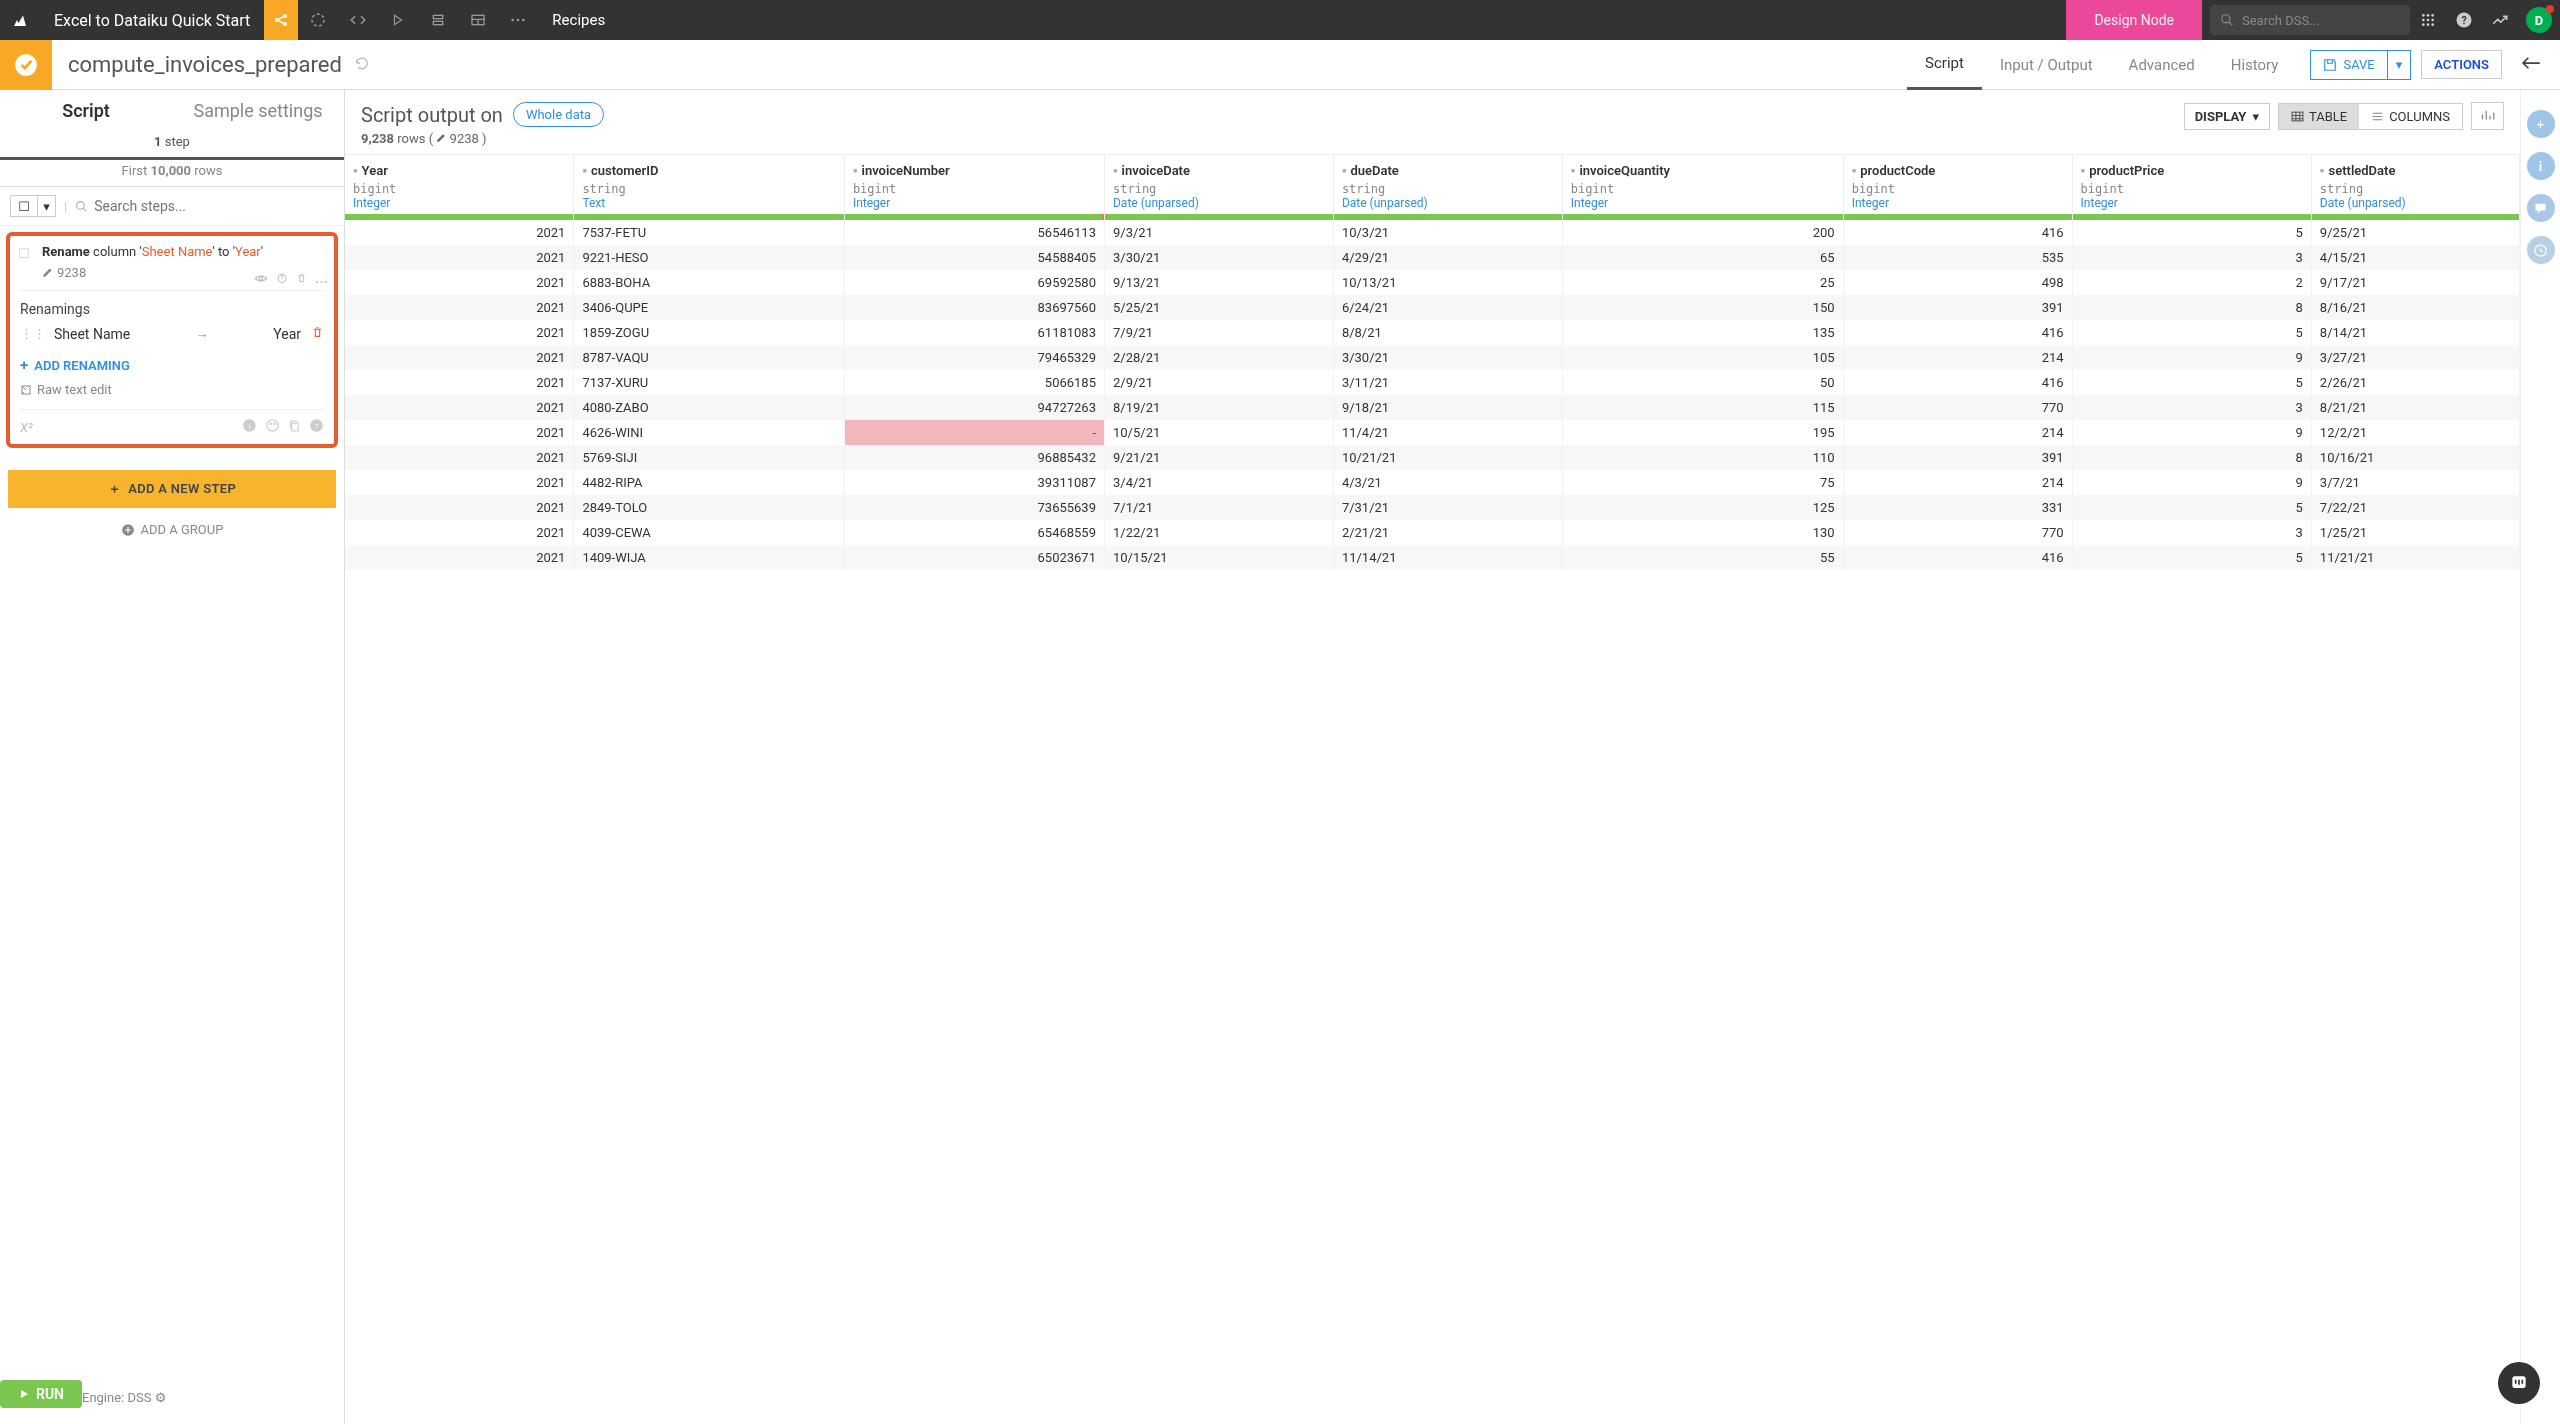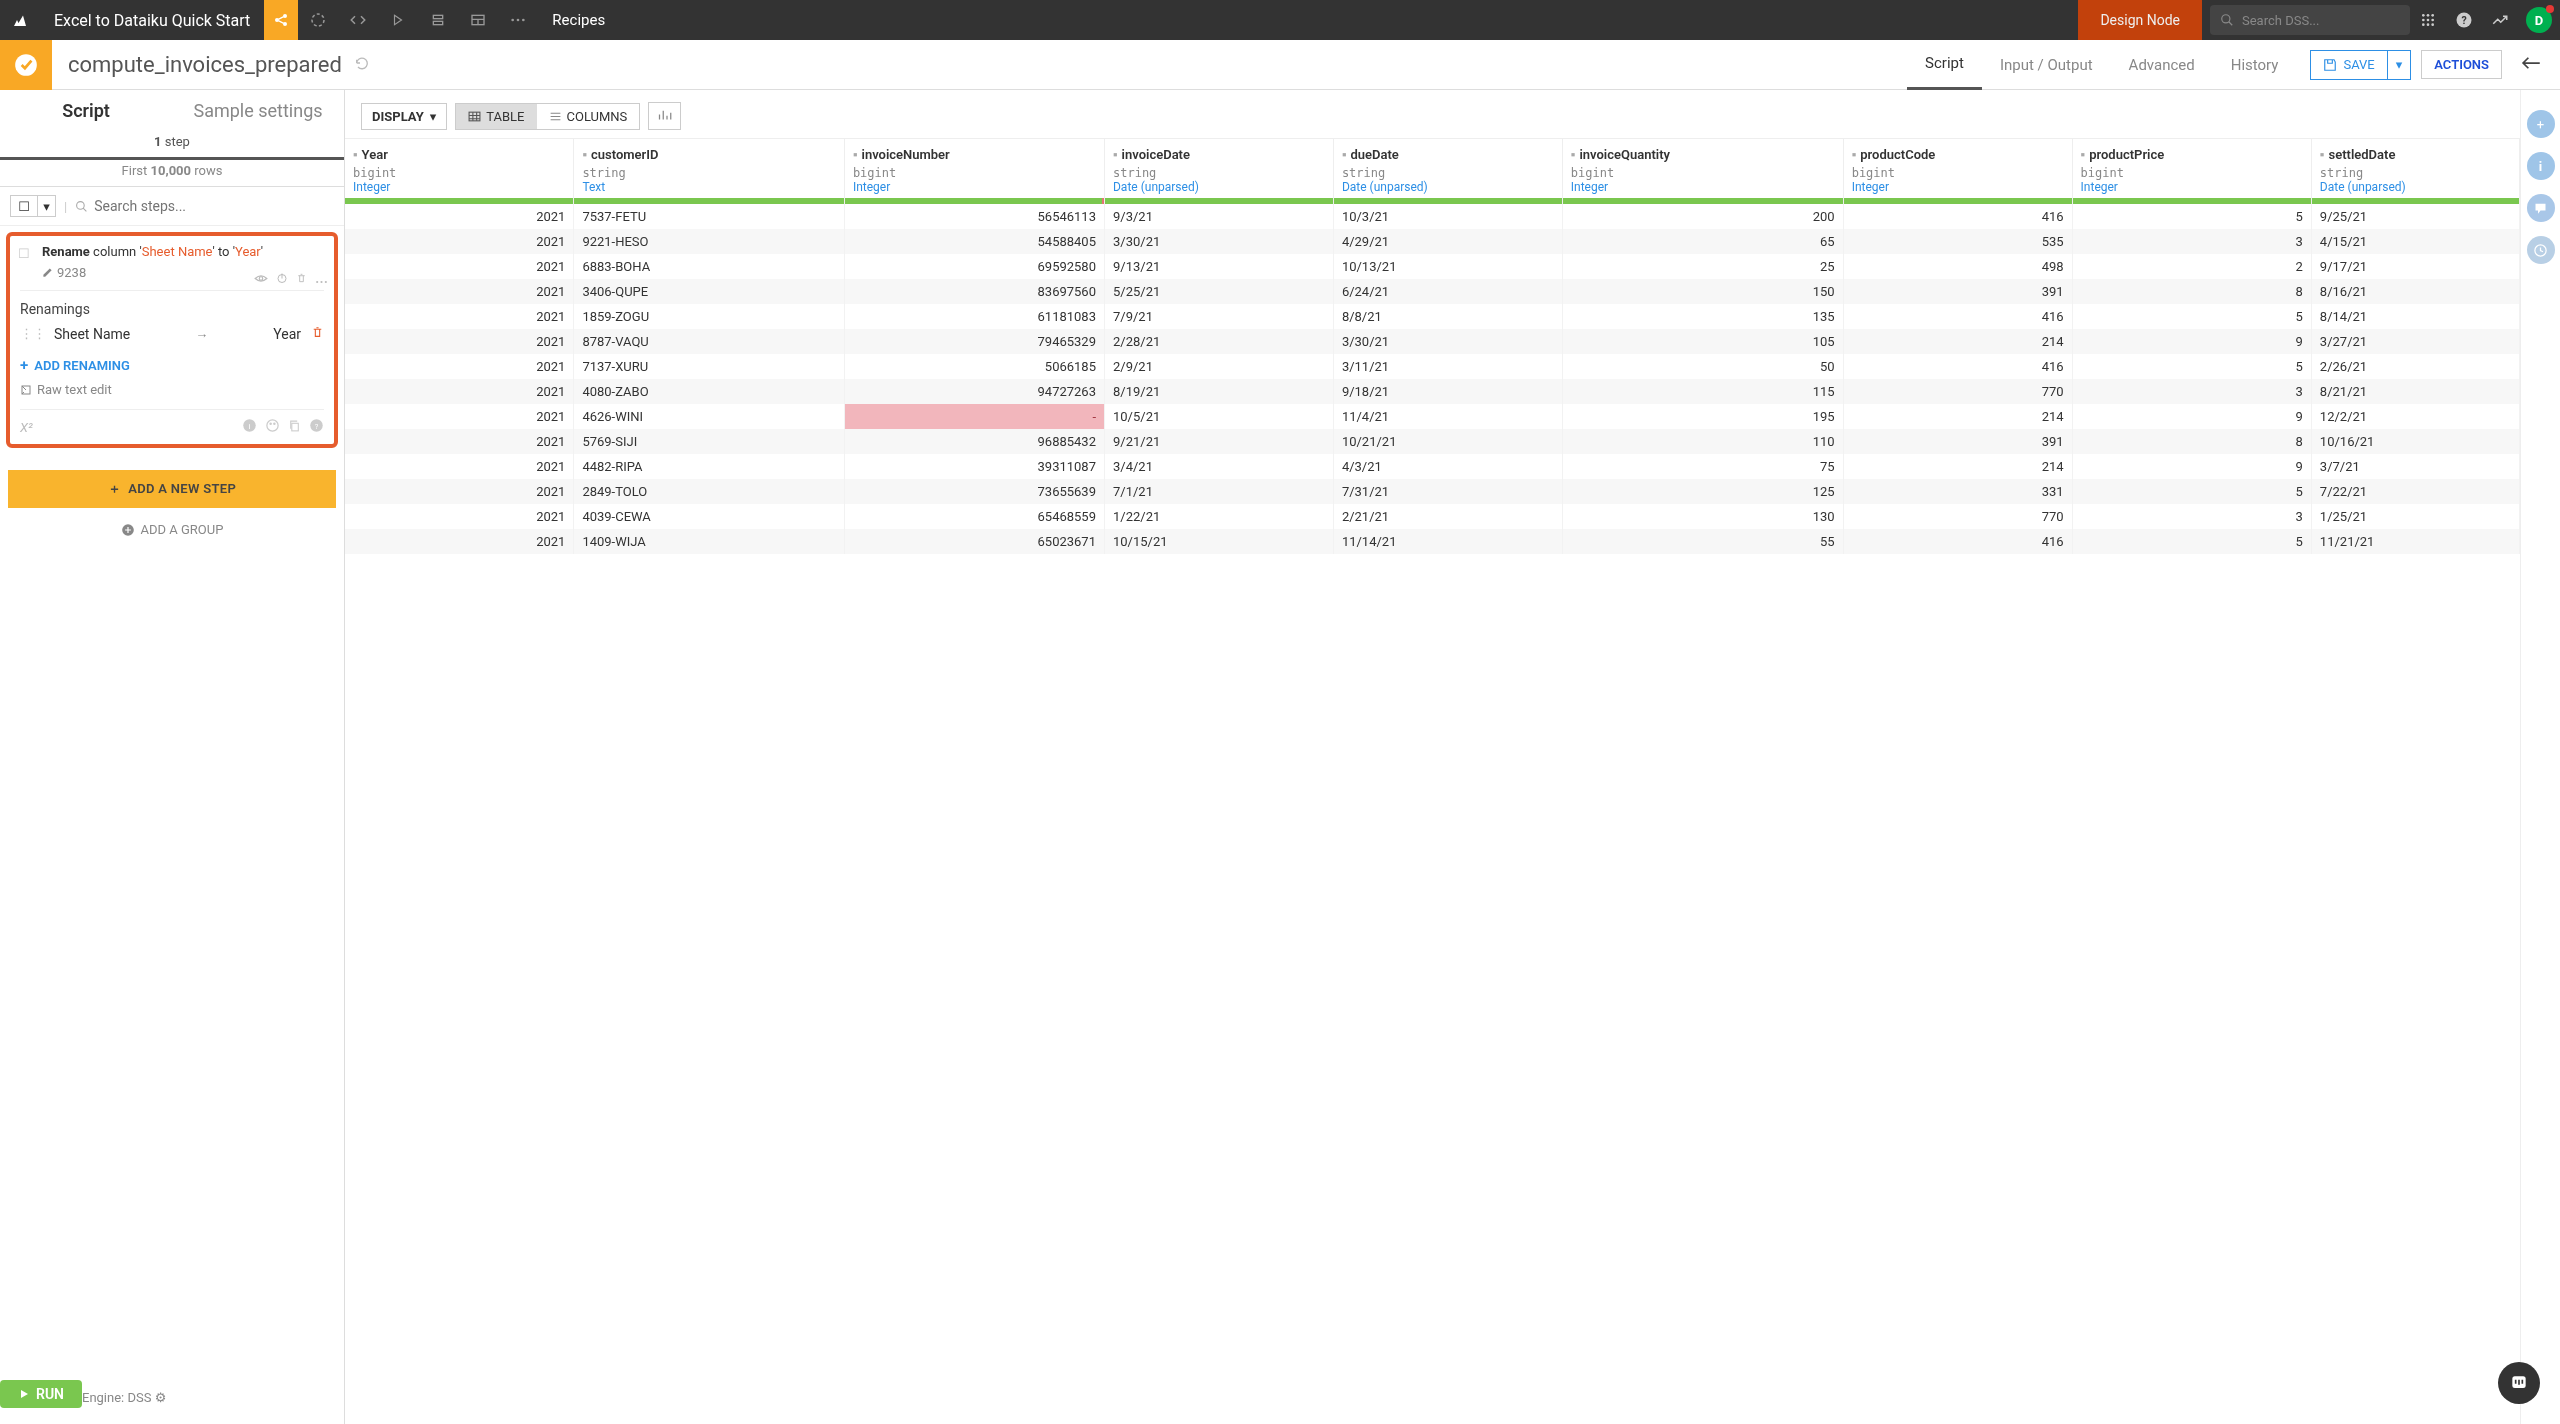--- a/index.html
+++ b/index.html
@@ -6,21 +6,21 @@
 body { background: #fff; color: #333; font-size: 13px; overflow: hidden; }
 
 
 .topbar { height: 40px; background: #333; display: flex; align-items: center; color: #fff; }
 .topbar .logo { width: 40px; display: flex; align-items: center; justify-content: center; }
 .topbar .projname { padding: 0 14px; font-size: 16px; }
 .topbar .share { width: 34px; height: 40px; background: #F9A825; display: flex; align-items: center; justify-content: center; }
 .topbar .navicon { width: 40px; height: 40px; display: flex; align-items: center; justify-content: center; color: #999; }
 .topbar .navlabel { padding: 0 14px; font-size: 15px; }
 .topbar .spacer { flex: 1; }
-.topbar .designnode { background: #c2410c; height: 40px; display: flex; align-items: center; padding: 0 22px; font-size: 14px; color: #eee; }
+.topbar .designnode { background: #ec4899; height: 40px; display: flex; align-items: center; padding: 0 28px; font-size: 14px; color: #eee; }
 .topbar .search { background: #444; height: 30px; display: flex; align-items: center; padding: 0 10px; margin-left: 8px; border-radius: 4px; width: 200px; color: #888; }
 .topbar .search svg { margin-right: 8px; }
 .topbar .righticon { width: 36px; display: flex; align-items: center; justify-content: center; color: #ccc; }
 .topbar .avatar { width: 26px; height: 26px; border-radius: 50%; background: #00B050; display: flex; align-items: center; justify-content: center; font-weight: bold; margin: 0 8px; position: relative; }
 .topbar .avatar .notif { position: absolute; top: -2px; right: -2px; width: 8px; height: 8px; background: #E53935; border-radius: 50%; }
 
 
 .subheader { height: 50px; border-bottom: 1px solid #ddd; display: flex; align-items: center; }
 .subheader .recipeicon { width: 52px; height: 50px; background: #F9A825; display: flex; align-items: center; justify-content: center; }
 .subheader .recipename { font-size: 22px; color: #555; padding-left: 16px; }
@@ -375,20 +375,33 @@
         <span>RUN</span>
       </div>
       <div class="engine">
         <span>Engine: DSS</span> <span>⚙</span>
       </div>
     </div>
   </div>
 
   <div class="content">
     <div class="content-header">
+      <div class="lh">
+        <div class="row1">
+          <span class="title">Script output on</span>
+          <span class="whole">Whole data</span>
+        </div>
+        <div class="counts">
+          <b>9,238</b><span> rows  (</span>
+          <svg width="10" height="10" viewBox="0 0 24 24" fill="#666">
+              <path d="M3 21 L3 17 L17 3 L21 7 L7 21 Z"></path>
+            </svg>
+          <span>9238</span><span> )</span>
+        </div>
+      </div>
       <div class="rh">
         <div class="display">
           <b>DISPLAY</b> 
             <span>▾</span>
         </div>
         <div class="toggles">
           <div class="tg active">
             <svg width="13" height="11" viewBox="0 0 24 20" fill="none" stroke="#555" stroke-width="2">
                 <rect x="2" y="2" width="20" height="16"></rect>
                 <path d="M2 8 L22 8 M2 14 L22 14 M9 2 L9 18 M16 2 L16 18"></path>

